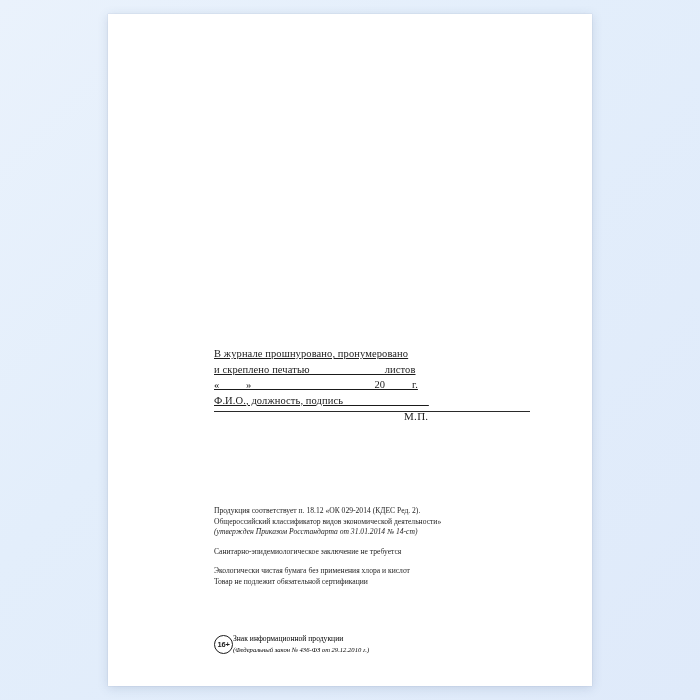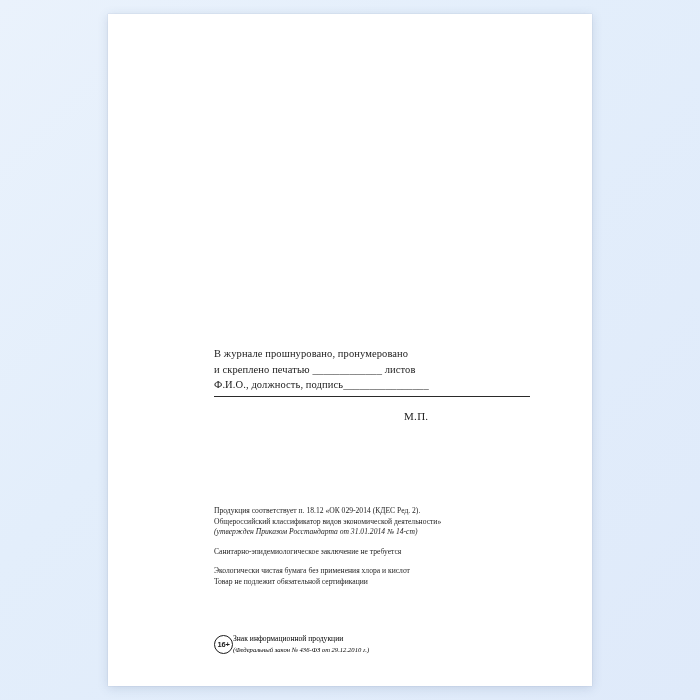--- a/index.html
+++ b/index.html
@@ -34,20 +34,21 @@
     color: #1b1b1b;
   }
   
   #statement {
     left: 106px;
     top: 332px;
     width: 330px;
     font-size: 10.5px;
     line-height: 15.5px;
     letter-spacing: 0.1px;
+    text-decoration: underline;
   }
   #statement .line {
     white-space: nowrap;
   }
   #statement .line2 {
     white-space: nowrap;
   }
   #statement .rule {
     display: block;
     width: 316px;
@@ -113,20 +114,21 @@
 </style>
 </head>
 <body>
 
 <div id="stage">
   <div id="page">
 
     <div class="block" id="statement">
       <div class="line">В журнале прошнуровано, пронумеровано</div>
       <div class="line2">и скреплено печатью _____________ листов</div>
+      <div class="line">«_____»_______________________20_____г.</div>
       <div class="line">Ф.И.О., должность, подпись________________</div>
       <span class="rule"></span>
     </div>
 
     <div class="block" id="mp">М.П.</div>
 
     <div class="block" id="legal">
       <div class="para">
         <div>Продукция соответствует п. 18.12 «ОК 029-2014 (КДЕС Ред. 2).</div>
         <div>Общероссийский классификатор видов экономической деятельности»</div>

